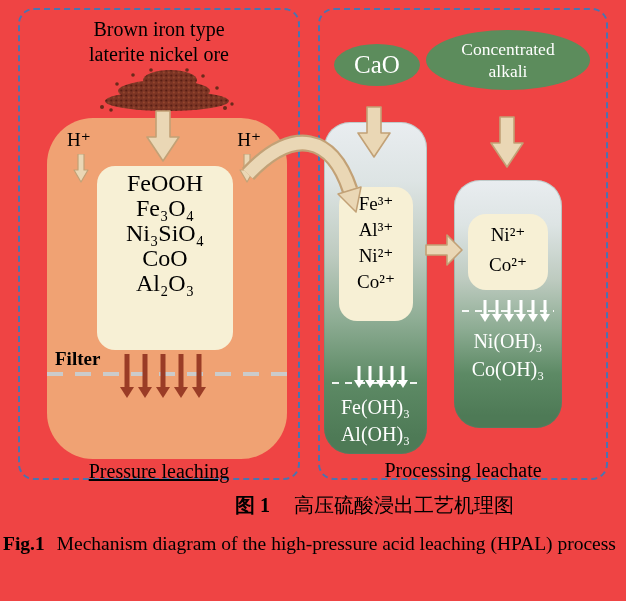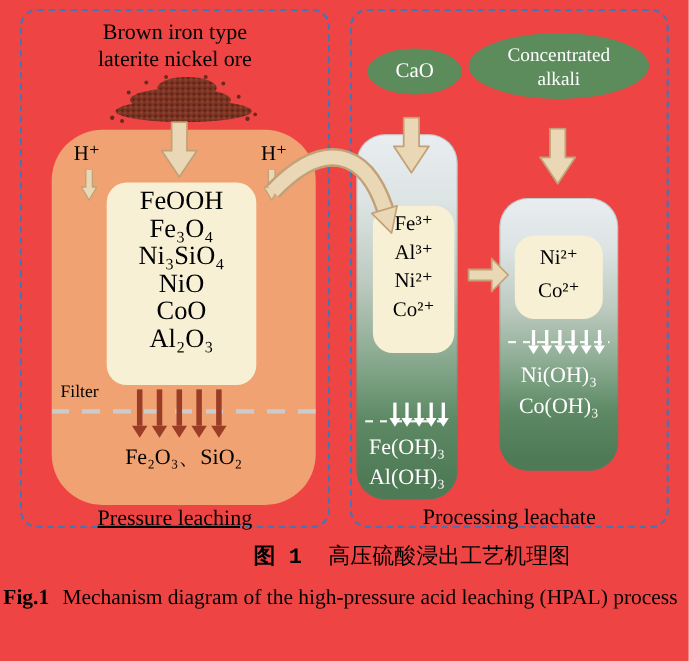--- a/index.html
+++ b/index.html
@@ -2,49 +2,49 @@
 <html><head>
 <meta charset="utf-8">
 <style>
   html,body{margin:0;padding:0;background:#fff;}
   .figure{position:relative;width:626px;height:601px;background:#ef4444;overflow:hidden;
           font-family:"Liberation Serif","DejaVu Serif",serif;color:#000;padding-left:41px;}
   .abs{position:absolute;}
   .panel{position:absolute;border:2.5px dashed #4a74b0;border-radius:16px;box-sizing:border-box;}
   .ttl{position:absolute;width:100%;text-align:center;font-size:20px;}
   .plabel{position:absolute;width:100%;text-align:center;font-size:20px;}
-  .lbl{position:absolute;font-size:16px;}
+  .lbl{position:absolute;font-size:19px;font-weight:bold;}
   .hp{position:absolute;font-size:19px;}
   .vessel-orange{position:absolute;background:#f0a273;border-radius:46px;z-index:1;}
   .vessel-grad{position:absolute;border-radius:26px;z-index:1;
      background:linear-gradient(180deg,#e9edf0 0%,#dde4e4 18%,#becbc0 40%,#8dac93 60%,#5d8a65 78%,#4e7a56 95%);
      box-shadow:inset 0 0 0 1px rgba(100,125,115,.3);}
   .cream{position:absolute;background:#f7f0d5;border-radius:18px;text-align:center;box-sizing:border-box;z-index:2;}
   .cream .chem{font-size:24px;line-height:inherit;}
   .ionbox .chem{font-size:19px;}
-  .ellipse{position:absolute;background:#5c8c5c;border-radius:50%;color:#fff;text-align:center;font-size:19px;z-index:2;}
+  .ellipse{position:absolute;background:#5c8c5c;border-radius:50%;color:#fff;text-align:center;font-size:25px;z-index:2;}
   .ellipse.two{font-size:17.5px;line-height:22px;padding-top:8px;box-sizing:border-box;}
   .dash-gray{position:absolute;height:4px;z-index:2;
      background:repeating-linear-gradient(90deg,#cbcbcb 0 16px,transparent 16px 28px);}
   .dash-wht{position:absolute;height:2px;z-index:2;
      background:repeating-linear-gradient(90deg,rgba(255,255,255,.9) 0 7px,transparent 7px 13px);}
   .wtxt{position:absolute;width:100%;text-align:center;color:#fff;font-size:20px;z-index:2;}
   .sa{position:absolute;z-index:3;}
   .sa::before{content:"";position:absolute;left:50%;top:0;transform:translateX(-50%);
       width:5px;height:calc(100% - 11px);background:var(--c);}
   .sa::after{content:"";position:absolute;left:50%;bottom:0;transform:translateX(-50%);
       border-left:7px solid transparent;border-right:7px solid transparent;border-top:11px solid var(--c);}
   .sa.red{--c:#9a3c26;width:14px;}
   .sa.wht{--c:#ffffff;width:10px;}
   .sa.wht::before{width:3px;height:calc(100% - 8px);}
   .sa.wht::after{border-left-width:5px;border-right-width:5px;border-top-width:8px;}
   .barrow{position:absolute;z-index:3;}
   .overlay{position:absolute;left:0;top:0;z-index:6;pointer-events:none;}
   .cap-cn{position:absolute;width:100%;text-align:center;font-size:20px;}
-  .cap-cn b{margin-right:24px;font-family:Liberation Mono, monospace;}
+  .cap-cn b{margin-right:24px;}
   .cap-en{position:absolute;left:3px;width:620px;text-align:justify;font-size:19.5px;line-height:1.75;}
   .cap-en b{margin-right:12px;}
 </style>
 </head>
 <body>
 
 <div class="figure">
 
   <div class="panel" style="left:18px;top:8px;width:282px;height:472px;">
 
@@ -87,36 +87,34 @@
 
       <div class="hp" style="right:26px;top:10px;">H⁺</div>
       <svg class="abs" style="left:192px;top:36px;z-index:2;" width="16" height="30" viewBox="0 0 16 30">
         <polygon points="5,0 11,0 11,16 15,16 8,28 1,16 5,16" fill="#ead7b5" stroke="#c2a176" stroke-width="1.2" stroke-linejoin="round"></polygon>
       </svg>
 
       <div class="cream" style="left:50px;top:48px;width:136px;height:184px;line-height:25px;padding-top:5px;">
         <div class="chem">FeOOH</div>
         <div class="chem">Fe₃O₄</div>
         <div class="chem">Ni₃SiO₄</div>
-        <div class="chem">NiO</div>
         <div class="chem">CoO</div>
         <div class="chem">Al₂O₃</div>
       </div>
 
       <div class="lbl" style="left:8px;top:230px;">Filter</div>
 
       <div class="dash-gray" style="left:0;top:254px;width:100%;"></div>
 
       <div class="sa red" style="left:73px;top:236px;height:44px;"></div>
       <div class="sa red" style="left:91px;top:236px;height:44px;"></div>
       <div class="sa red" style="left:109px;top:236px;height:44px;"></div>
       <div class="sa red" style="left:127px;top:236px;height:44px;"></div>
       <div class="sa red" style="left:145px;top:236px;height:44px;"></div>
 
-      <div class="abs" style="left:0;top:284px;width:100%;text-align:center;font-size:20px;z-index:2;">Fe₂O₃、SiO₂</div>
     </div>
 
     <div class="plabel" style="top:450px;text-decoration:underline;">Pressure leaching</div>
   </div>
 
   <div class="panel" style="left:318px;top:8px;width:290px;height:472px;">
 
     <div class="ellipse" style="left:14px;top:34px;width:86px;height:42px;line-height:42px;">CaO</div>
 
     <div class="ellipse two" style="left:106px;top:20px;width:164px;height:60px;">
@@ -125,21 +123,21 @@
     </div>
 
     <svg class="barrow" style="left:36px;top:96px;" width="36" height="54" viewBox="0 0 36 54">
       <polygon points="11,1 25,1 25,27 34,27 18,51 2,27 11,27" fill="#ead7b5" stroke="#c2a176" stroke-width="1.6" stroke-linejoin="round"></polygon>
     </svg>
 
     <svg class="barrow" style="left:169px;top:106px;" width="36" height="54" viewBox="0 0 36 54">
       <polygon points="11,1 25,1 25,27 34,27 18,51 2,27 11,27" fill="#ead7b5" stroke="#c2a176" stroke-width="1.6" stroke-linejoin="round"></polygon>
     </svg>
 
-    <div class="vessel-grad" style="left:4px;top:112px;width:92px;height:332px;">
+    <div class="vessel-grad" style="left:4px;top:112px;width:103px;height:332px;">
       <div class="cream ionbox" style="left:15px;top:65px;width:74px;height:134px;line-height:26px;padding-top:4px;">
         <div class="chem">Fe³⁺</div>
         <div class="chem">Al³⁺</div>
         <div class="chem">Ni²⁺</div>
         <div class="chem">Co²⁺</div>
       </div>
 
       <div class="sa wht" style="left:30px;top:244px;height:22px;"></div>
       <div class="sa wht" style="left:41px;top:244px;height:22px;"></div>
       <div class="sa wht" style="left:52px;top:244px;height:22px;"></div>

